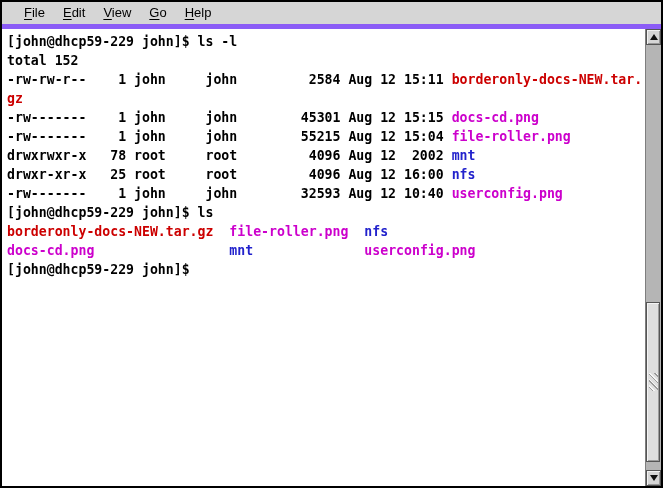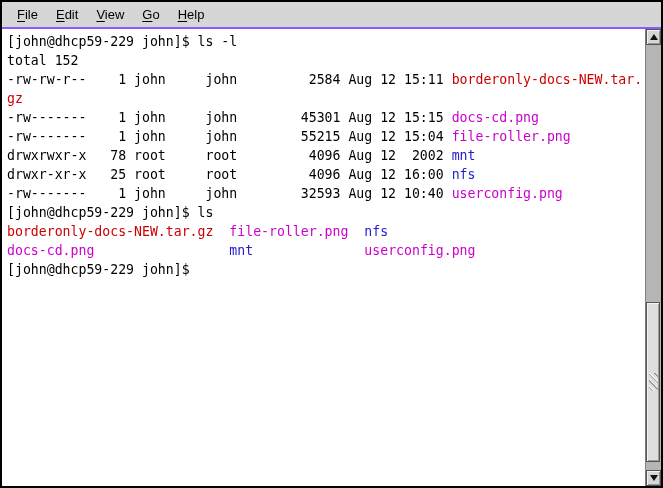--- a/index.html
+++ b/index.html
@@ -11,33 +11,33 @@
     border: 2px solid #000000;
     background: #ffffff;
     display: flex; flex-direction: column;
     font-family: "Liberation Sans", sans-serif;
   }
 
   
   .menubar {
     height: 27px; flex: 0 0 27px;
     background: #d6d6d6;
-    border-bottom: 2px solid #8b5cf6;
+    border-bottom: 5px solid #8b5cf6;
     display: flex; align-items: center;
-    padding-left: 6px;
+    padding-left: 13px;
   }
   .menu-item {
     padding: 4px 9px 5px 9px;
     font-size: 13px; color: #000000;
     cursor: default; white-space: nowrap;
   }
   .menu-item .mn { text-decoration: underline; text-underline-offset: 2px; }
 
   
-  .term-wrap { flex: 1; display: flex; min-height: 0; background: #15803d; }
+  .term-wrap { flex: 1; display: flex; min-height: 0; background: #15803d; font-weight: bold; }
 
   .terminal {
     flex: 1;
     margin: 0; padding: 3px 0 0 5px;
     font-family: "DejaVu Sans Mono", "Liberation Mono", monospace;
     font-size: 13.2px; line-height: 19px;
     color: #000000; background: #ffffff;
     white-space: pre; overflow: hidden;
   }
   .term-line { height: 19px; white-space: pre; }

